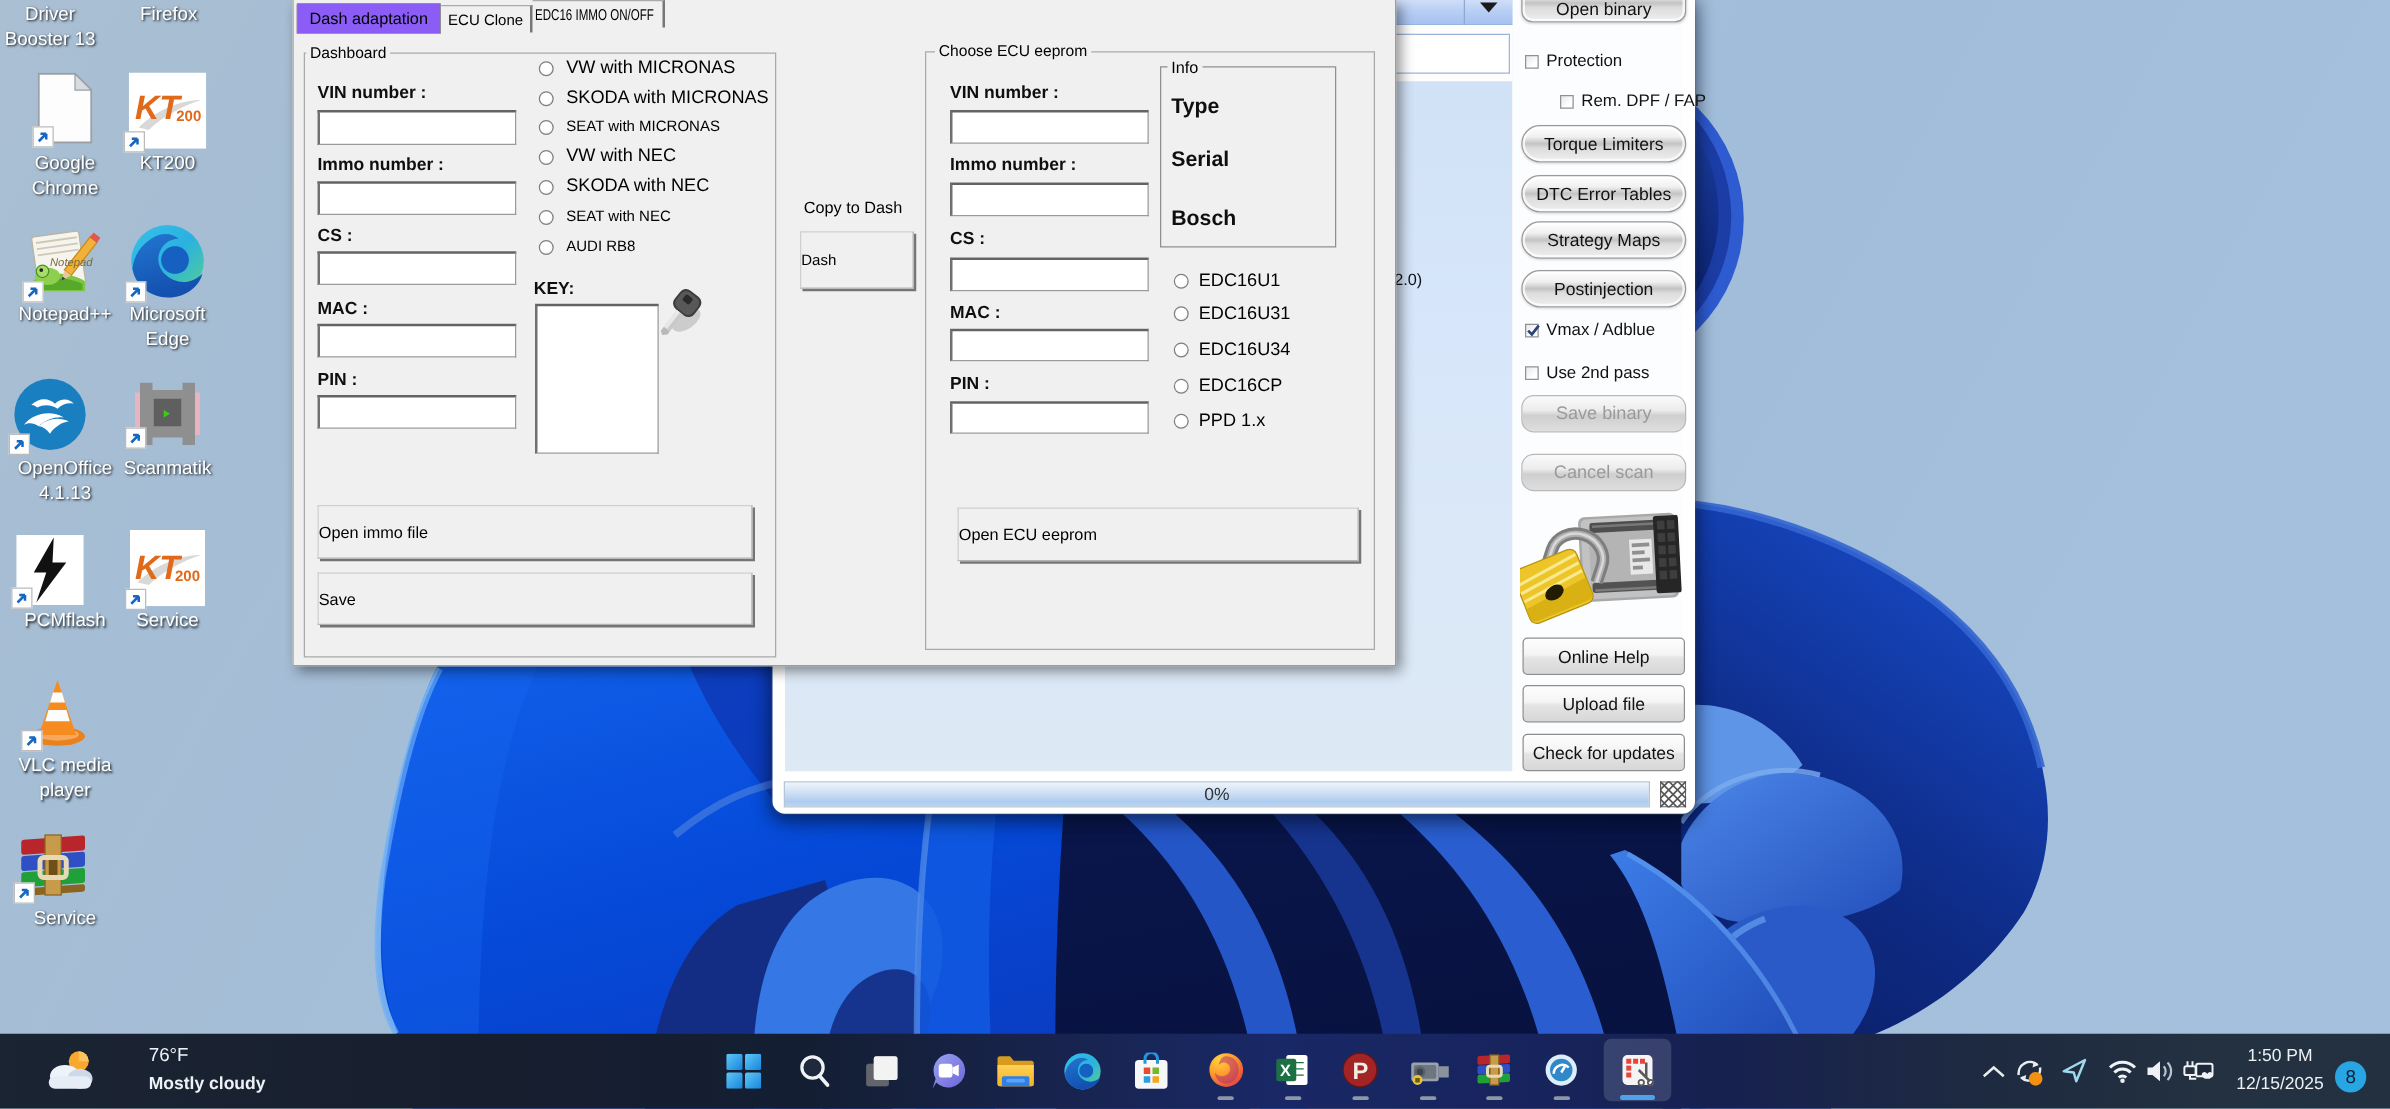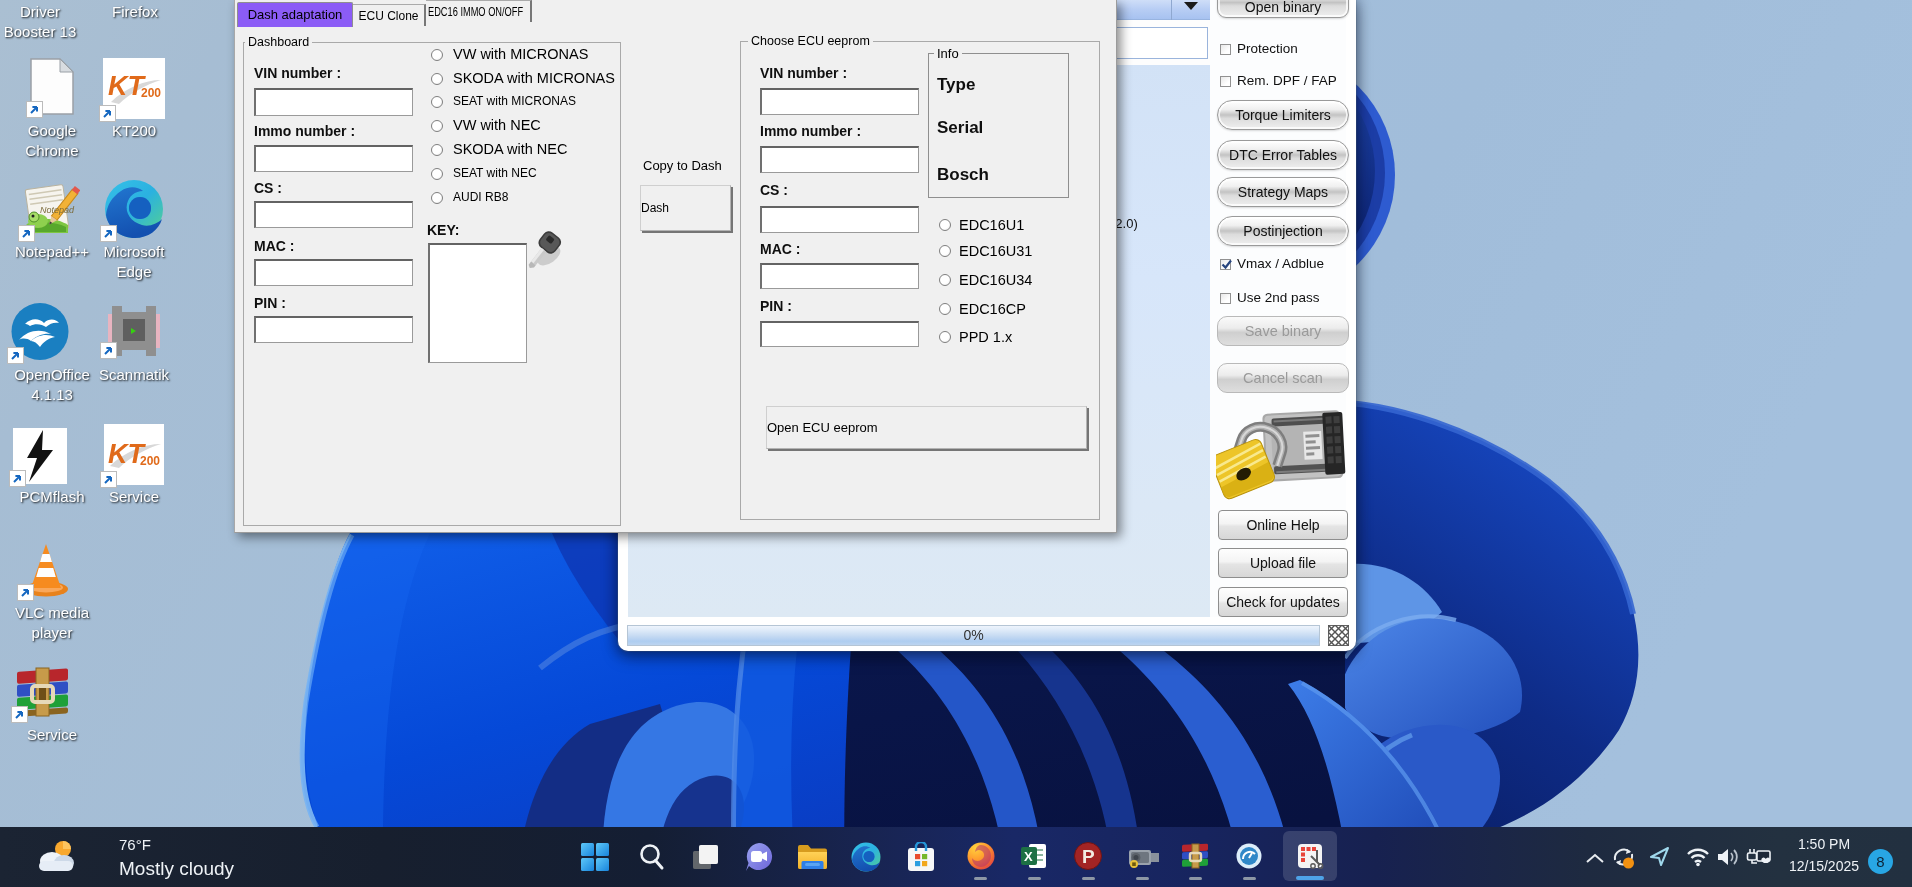--- a/index.html
+++ b/index.html
@@ -344,21 +344,21 @@
     <div class="abs" style="left:566px; top:2px; width:0; height:0; border-left:7px solid transparent; border-right:7px solid transparent; border-top:8px solid #1a1a1a;"></div>
 
     <div class="abs" style="left:10px; top:20px; width:582px; height:45px; background:#fdfdfd;"></div>
 
     <div class="abs" style="left:400px; top:27px; width:190px; height:32px; background:#fff; border:1px solid #9ab4dc;"></div>
 
     <div class="abs" style="left:493px; top:216px; font-size:13px; color:#111;">(2.0)</div>
 
     <div class="pill" style="top:-13px; height:31px; line-height:38px; border-radius:9px;">Open binary</div>
     <div class="cbrow" style="left:602px; top:42px;"><span class="cbox"></span>Protection</div>
-    <div class="cbrow" style="left:602px; top:74px;"><span class="cbox"></span>Rem. DPF / FAP</div>
+    <div class="cbrow" style="left:630px; top:74px;"><span class="cbox"></span>Rem. DPF / FAP</div>
     <div class="pill" style="top:100px;">Torque Limiters</div>
     <div class="pill" style="top:140px;">DTC Error Tables</div>
     <div class="pill" style="top:177px;">Strategy Maps</div>
     <div class="pill" style="top:216px;">Postinjection</div>
     <div class="cbrow" style="left:602px; top:257px;"><span class="cbox"><svg width="14" height="14" style="position:absolute; left:-1px; top:-2px;">
             <path d="M2.5,6.5 L5.5,9.5 L11,2.5" fill="none" stroke="#27457e" stroke-width="2.2"></path>
           </svg></span>Vmax / Adblue</div>
     <div class="cbrow" style="left:602px; top:291px;"><span class="cbox"></span>Use 2nd pass</div>
     <div class="pilldis" style="top:316px;">Save binary</div>
     <div class="pilldis" style="top:363px;">Cancel scan</div>
@@ -480,20 +480,22 @@
           <rect x="12" y="2" width="20" height="19" rx="6" fill="#3c3c3c"></rect>
           <rect x="13.5" y="3.5" width="17" height="16" rx="5" fill="#585858"></rect>
           <rect x="17" y="6" width="7" height="6" rx="1.5" fill="#2a2a2a"></rect>
           <rect x="19" y="21" width="6" height="17" fill="#c9c9c9"></rect>
           <rect x="19" y="21" width="3" height="17" fill="#e8e8e8"></rect>
           <path d="M19,38 l6,0 l0,3 l-3,3 l-3,-2 Z" fill="#b8b8b8"></path>
         </g>
       </svg>
     </div>
 
+    <div class="btn3d" style="left:19px; top:404px; width:348px; height:43px; line-height:42px; font-size:13px;">Open immo file</div>
+    <div class="btn3d" style="left:19px; top:458px; width:348px; height:42px; line-height:41px; font-size:13px;">Save</div>
 
     <div class="rlabel" style="left:408px; top:158px; font-size:13px;">Copy to Dash</div>
     <div class="btn3d" style="left:405px; top:185px; width:91px; height:46px; line-height:45px; font-size:12px;">Dash</div>
 
     <div class="grp" style="left:505px; top:41px; width:360px; height:479px;"></div>
     <div class="grplabel" style="left:513px; top:34px; font-size:12.5px;">Choose ECU eeprom</div>
 
     <div class="blabel" style="left:525px; top:65px;">VIN number :</div>
     <div class="tinput" style="left:525px; top:88px; width:159px; height:27px;"></div>
     <div class="blabel" style="left:525px; top:123px;">Immo number :</div>
@@ -529,21 +531,21 @@
     <div class="abs" style="left:34px; top:9px; width:46px; height:42px;">
       <svg width="46" height="42">
         <circle cx="29" cy="13" r="8" fill="#f8a82e"></circle>
         <path d="M29,5 a8,8 0 0 1 8,8 l-8,0 Z" fill="#fdc45e"></path>
         <ellipse cx="18" cy="25" rx="12" ry="9" fill="#eef3f9"></ellipse>
         <ellipse cx="30" cy="27" rx="10" ry="8" fill="#cdd9e8"></ellipse>
         <rect x="5" y="25" width="34" height="10" rx="5" fill="#e6edf6"></rect>
       </svg>
     </div>
     <div class="tlabel abs" style="left:119px; top:9px; font-size:15px;">76°F</div>
-    <div class="tlabel abs" style="left:119px; top:31px; font-size:19px;">Mostly cloudy</div>
+    <div class="tlabel abs" style="left:119px; top:31px; font-size:14px;font-weight:bold;">Mostly cloudy</div>
 
     <div class="abs" style="left:581px; top:16px;">
       <svg width="28" height="28" viewBox="0 0 28 28">
         <defs>
             <linearGradient id="winb" x1="0" y1="0" x2="1" y2="1">
               <stop offset="0" stop-color="#5ec8f8"></stop>
               <stop offset="1" stop-color="#1884dc"></stop>
             </linearGradient>
           </defs>
         <rect x="0" y="0" width="13" height="13" rx="1.5" fill="url(#winb)"></rect>

